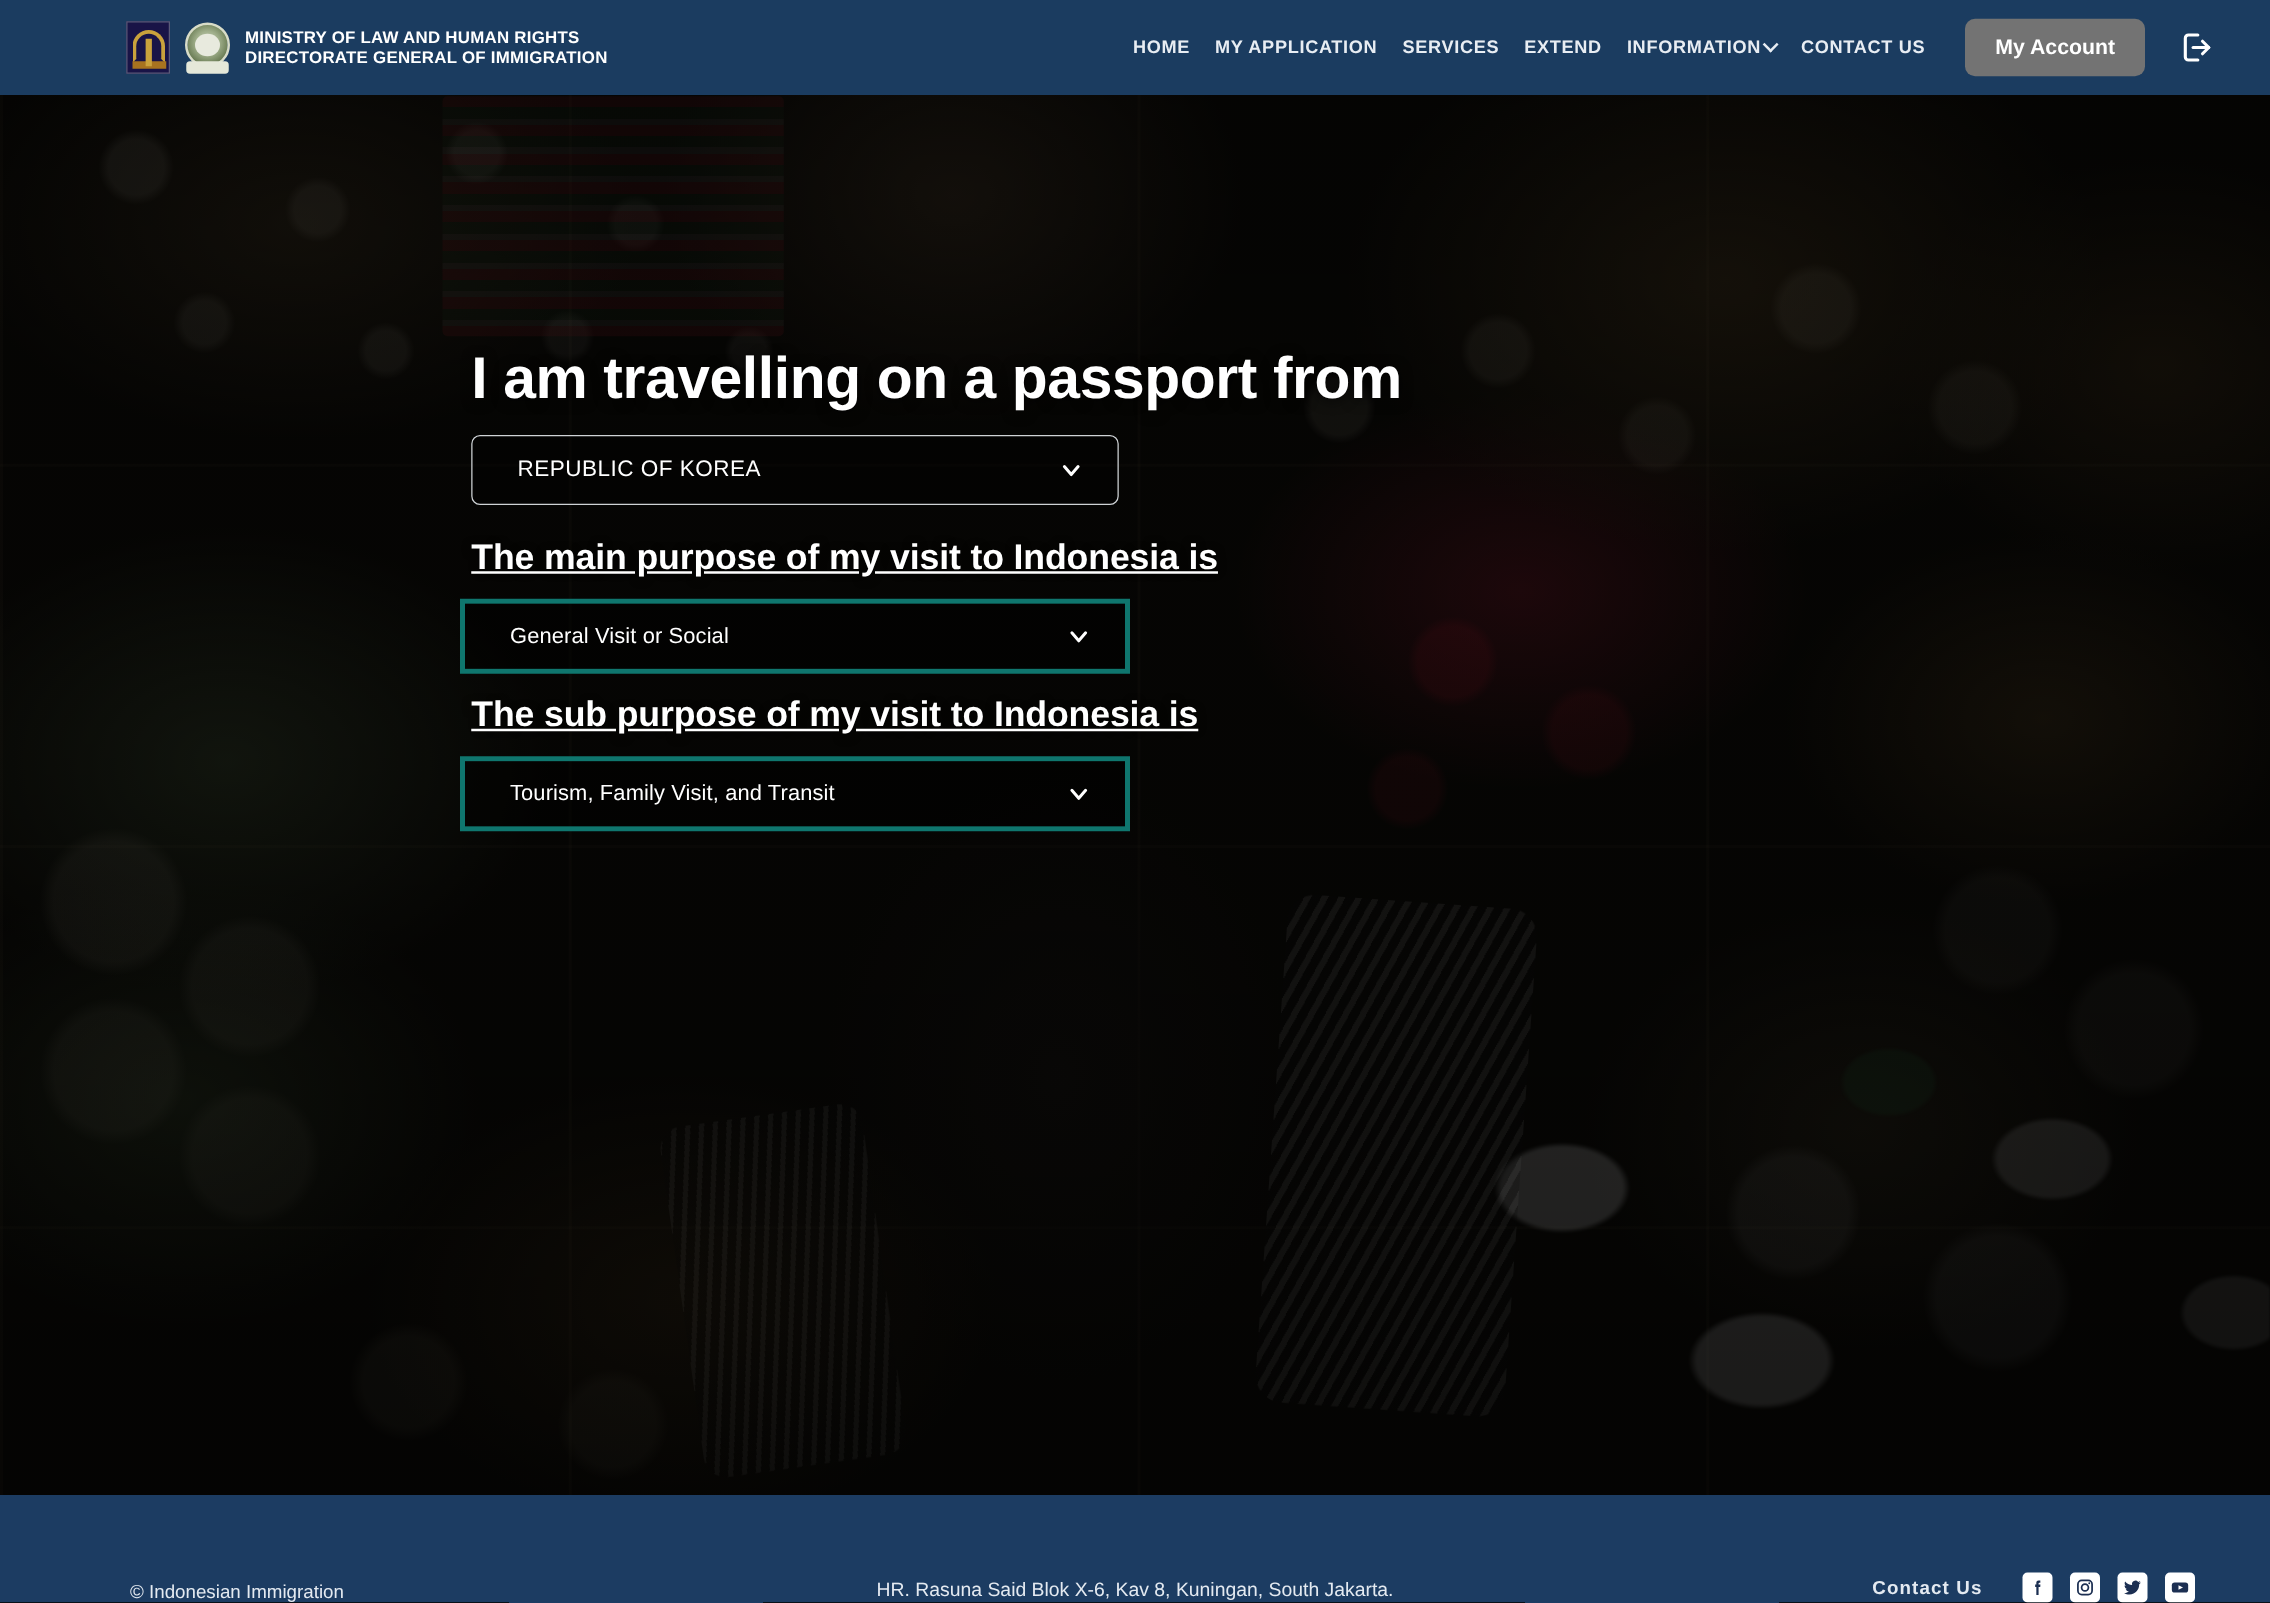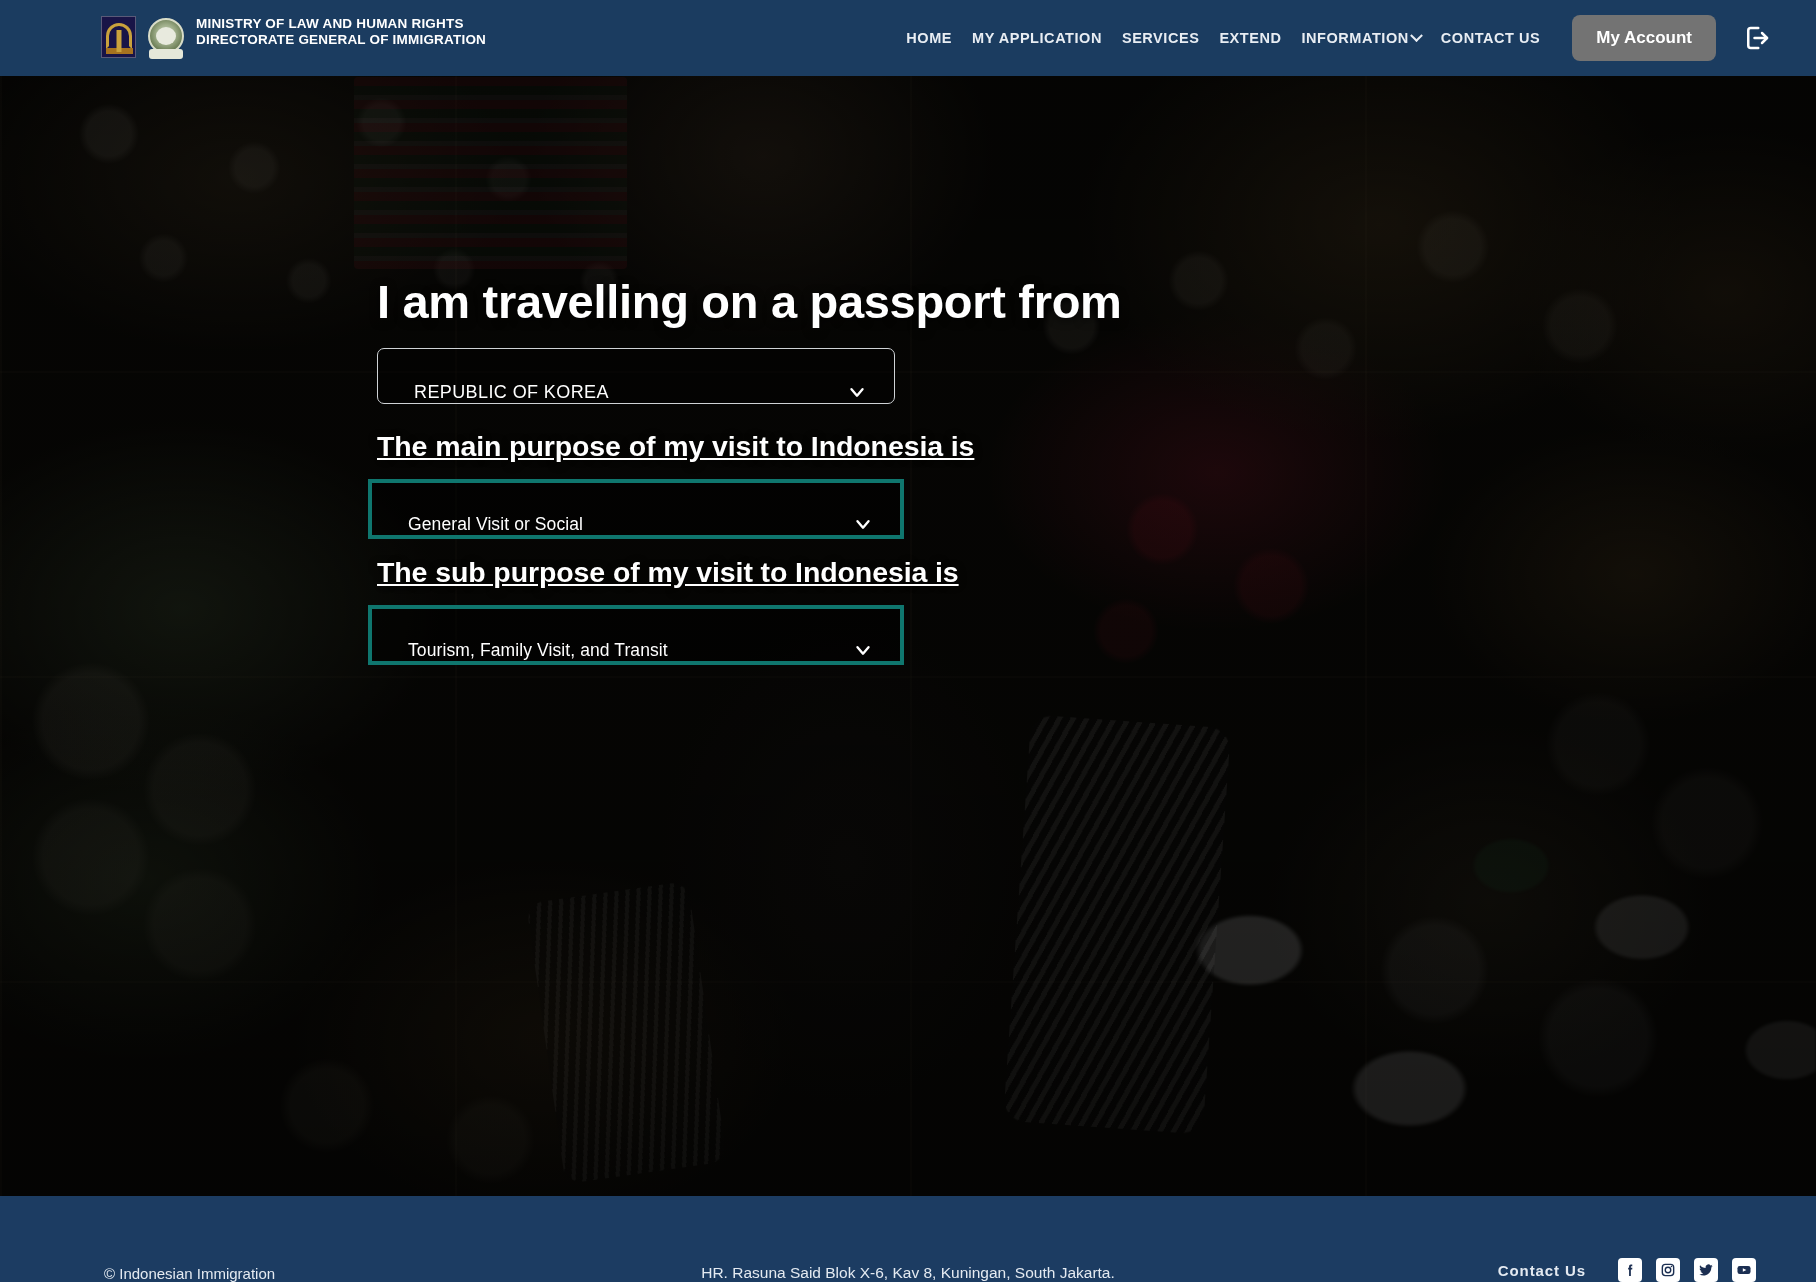--- a/index.html
+++ b/index.html
@@ -26,21 +26,21 @@
     width: 1816px;
     height: 76px;
     background: #1b3c60;
     display: flex;
     align-items: center;
     z-index: 40;
   }
 
   .brand {
     display: flex;
-    align-items: flex-start;
+    align-items: center;
     margin-left: 101px;
     gap: 10px;
   }
 
   .crest-law {
     width: 35px; height: 42px;
     background: #191447;
     border: 1px solid #5a5a78;
     position: relative;
     flex: 0 0 auto;
@@ -341,21 +341,21 @@
   }
 
   .select-box {
     position: relative;
     width: 100%;
     height: 56px;
     border: 1px solid #cfd3d6;
     border-radius: 7px;
     background: rgba(0,0,0,0.28);
     display: flex;
-    align-items: flex-end;
+    align-items: center;
     cursor: pointer;
   }
   .field.pink .select-box {
     border-radius: 0;
     border: none;
     height: 52px;
     background: rgba(0,0,0,0.42);
   }
 
   .select-value {

